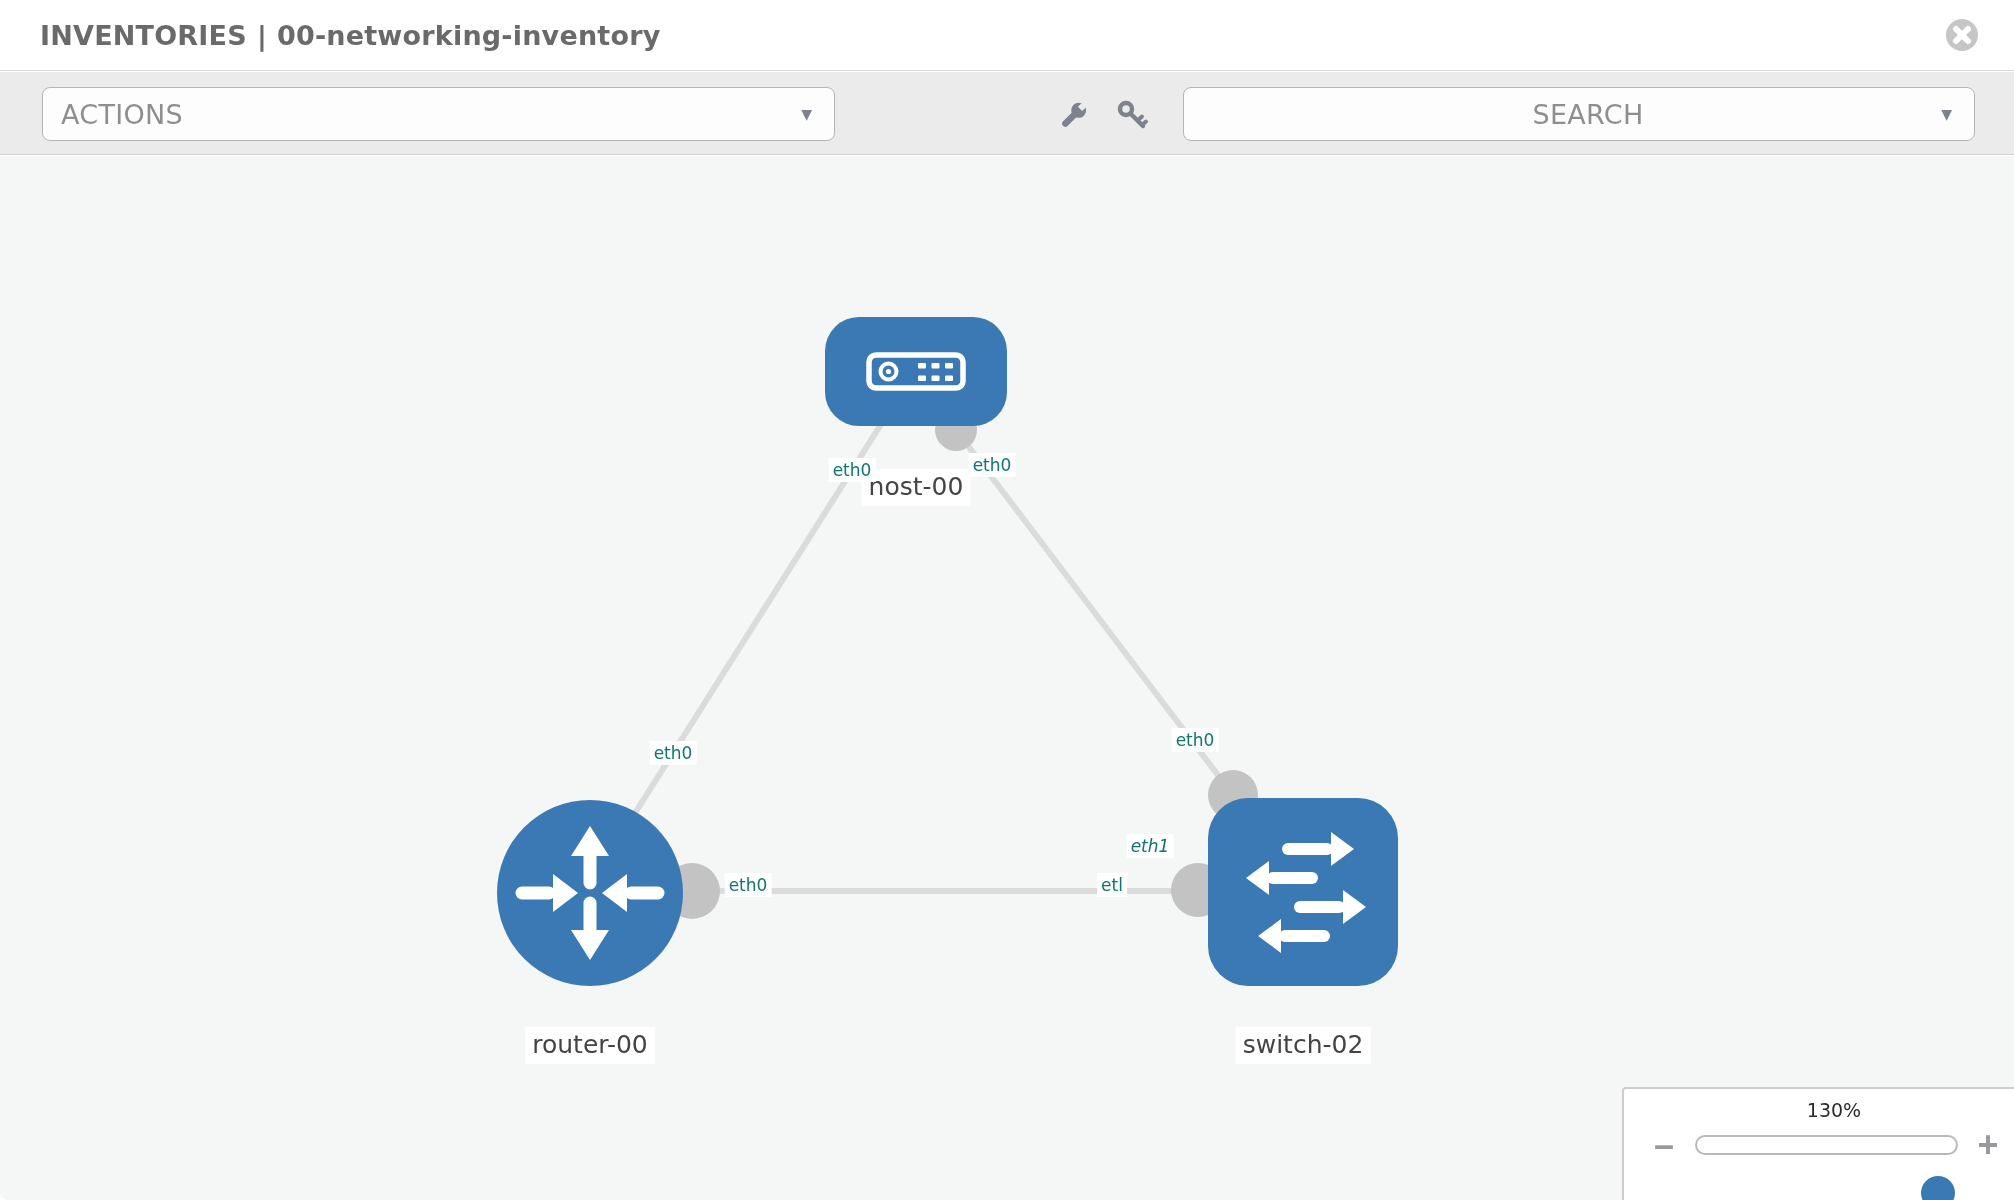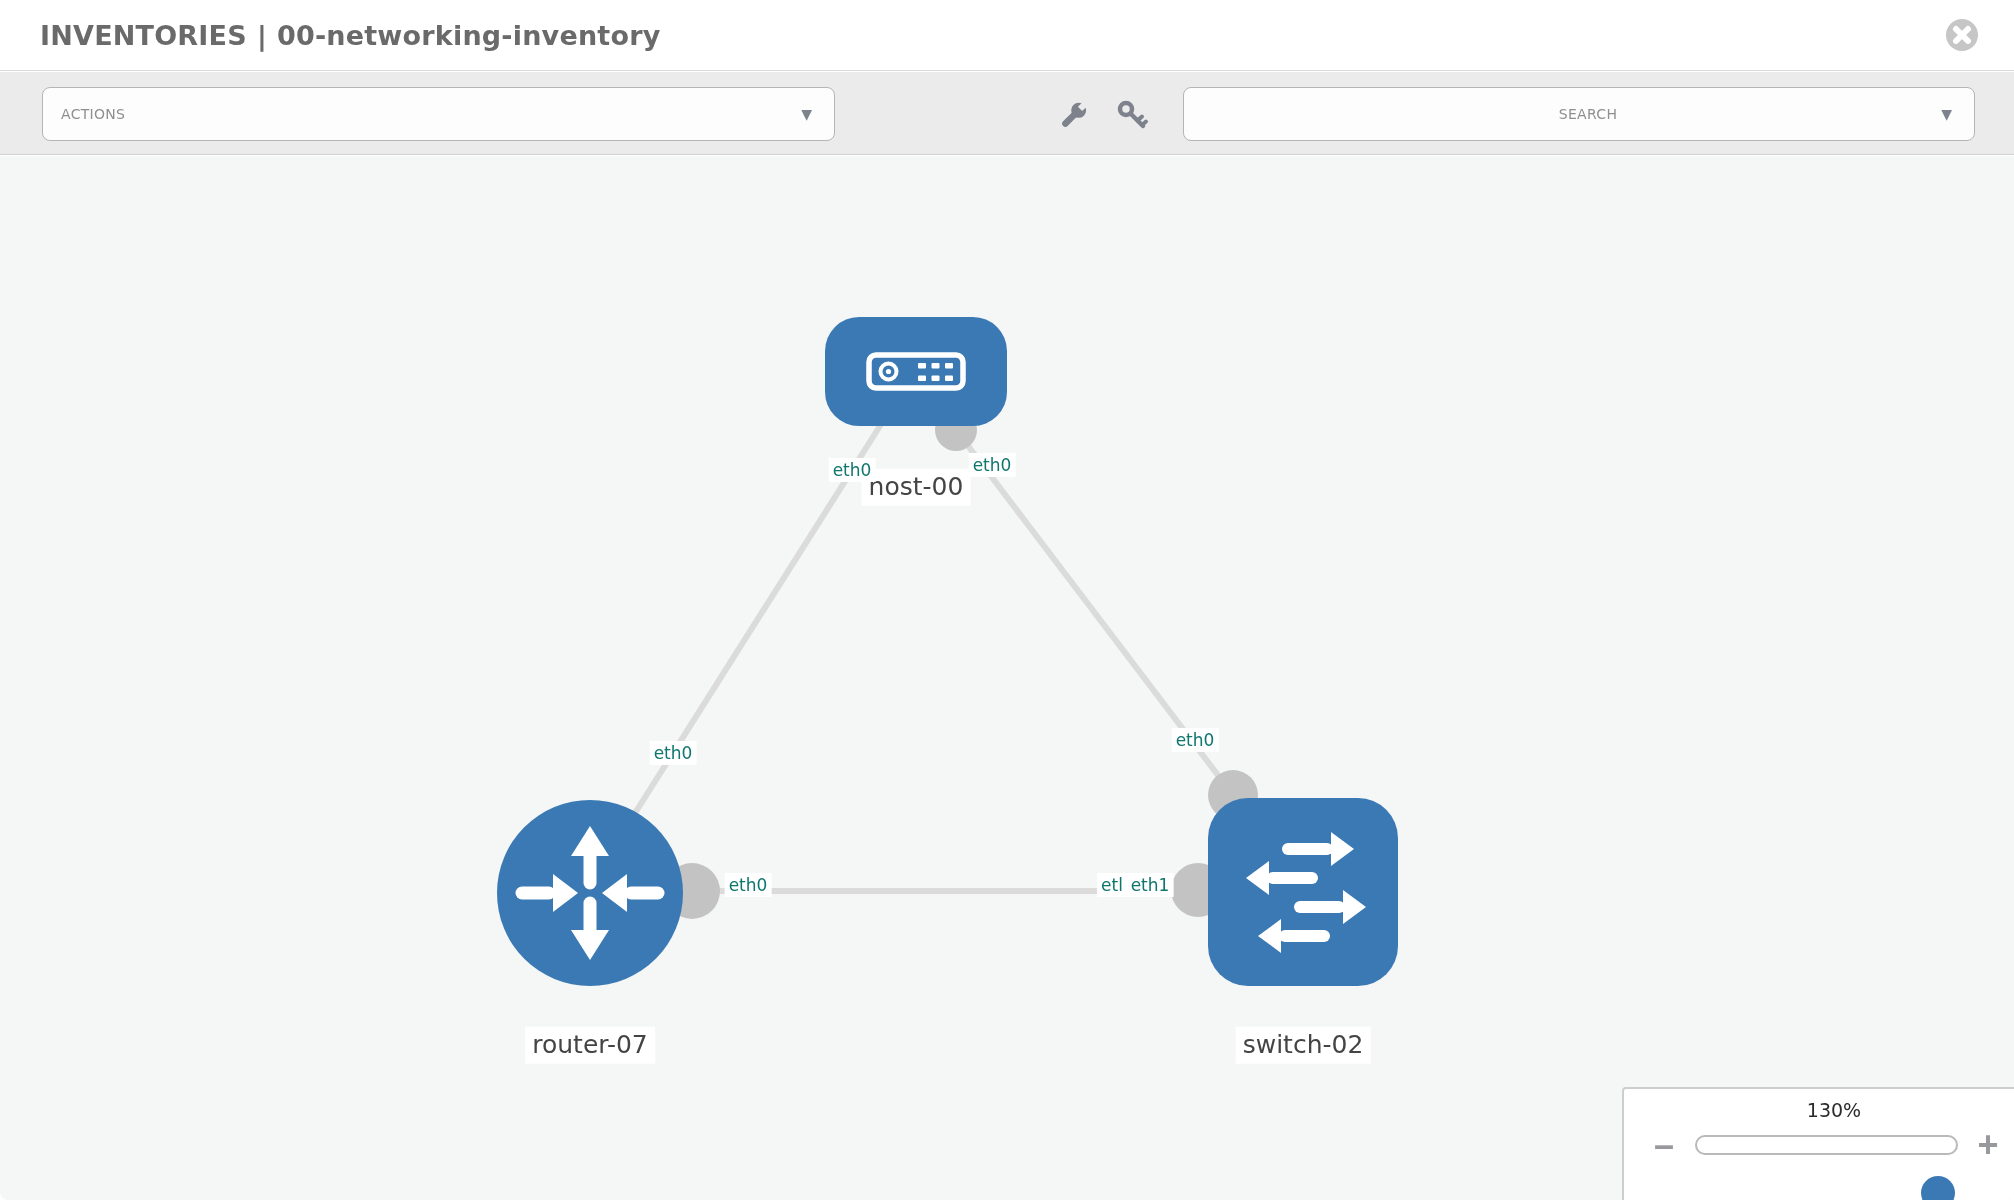--- a/index.html
+++ b/index.html
@@ -30,21 +30,21 @@
   .toolbar {
     position:absolute; left:0; top:72px; width:2014px; height:83px;
     background:#ebebeb; border-bottom:1px solid #d2d2d2;
   }
   .select-box {
     position:absolute; top:15px; height:54px;
     background:#fdfdfd; border:1.5px solid #b5b5b5; border-radius:8px;
     display:flex; align-items:center; cursor:pointer;
   }
   .select-box .select-label {
-    padding-left:18px; font-size:14px; color:#8f8f8f; letter-spacing:0.3px;
+    padding-left:18px; font-size:27px; color:#8f8f8f; letter-spacing:0.3px;
   }
   .select-box .caret {
     position:absolute; right:22px; top:50%; transform:translateY(-50%);
     font-size:14px; color:#7d838d;
   }
   .actions-box { left:42px; width:793px; }
   .search-box  { left:1183px; width:792px;justify-content:center; }
   .tool-icon-btn {
     position:absolute; top:27px; width:44px; height:34px;
     background:transparent; border:none; cursor:pointer; padding:0;
@@ -194,30 +194,30 @@
           <polygon points="1269,705 1269,739 1246,722" stroke="none"></polygon>
           <line x1="1300" y1="751" x2="1339" y2="751"></line>
           <polygon points="1343,734 1343,768 1366,751" stroke="none"></polygon>
           <line x1="1324" y1="780" x2="1285" y2="780"></line>
           <polygon points="1281,763 1281,797 1258,780" stroke="none"></polygon>
         </g>
       </g>
     </svg>
 
     <div class="chip node-chip" style="left:916px; top:301px;">host-00</div>
-    <div class="chip node-chip" style="left:590px; top:859px;">router-07</div>
+    <div class="chip node-chip" style="left:590px; top:859px;">router-00</div>
     <div class="chip node-chip" style="left:1303px; top:859px;">switch-02</div>
 
     <div class="chip" style="left:852px; top:314px; z-index:3;">eth0</div>
     <div class="chip" style="left:992px; top:309px; z-index:3;">eth0</div>
     <div class="chip" style="left:673px; top:597px;">eth0</div>
     <div class="chip" style="left:1195px; top:584px;">eth0</div>
     <div class="chip" style="left:748px; top:729px;">eth0</div>
     <div class="chip" style="left:1112px; top:729px; z-index:1;text-align:right;">etl</div>
-    <div class="chip" style="left:1150px; top:729px; z-index:2;">eth1</div>
+    <div class="chip" style="left:1150px; top:690px; z-index:2;font-style:italic;">eth1</div>
 
     <div class="zoom-panel" style="top:931px;">
       <div class="zoom-level">130%</div>
       <button class="zoom-minus">–</button>
       <div class="zoom-track">
         <div class="zoom-handle"></div>
       </div>
       <button class="zoom-plus">+</button>
     </div>
 

